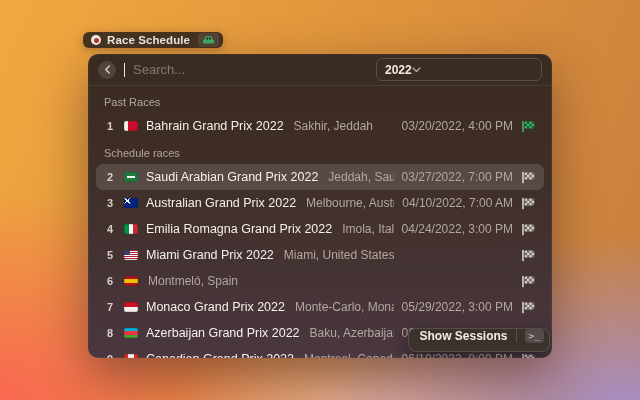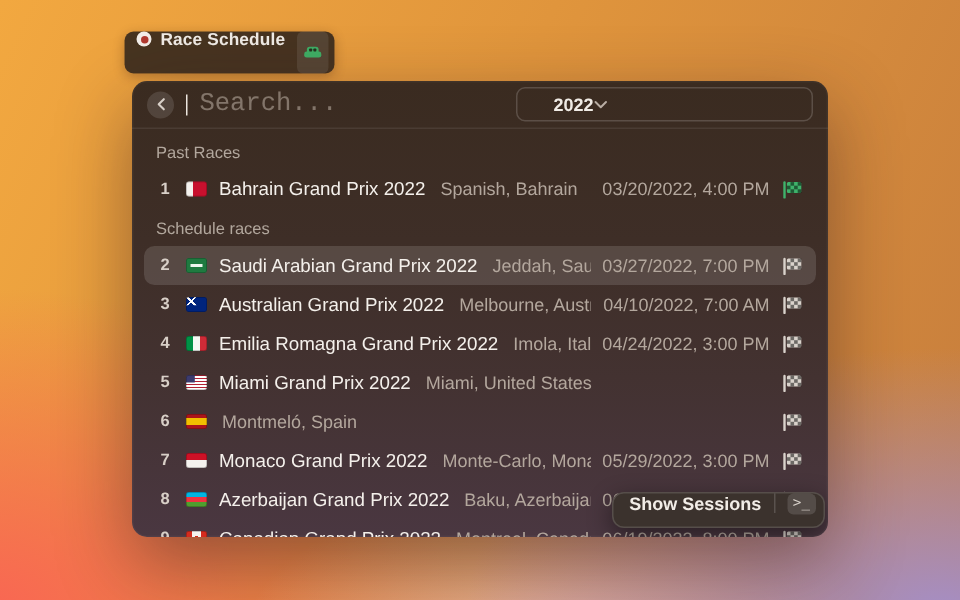--- a/index.html
+++ b/index.html
@@ -8,45 +8,45 @@
     font-family:"Liberation Sans","DejaVu Sans",sans-serif;
     background-color:#d98a3c;
     background-image:
       radial-gradient(90% 80% at 98% 102%, rgba(163,143,205,.95) 0%, rgba(163,143,205,0) 55%),
       radial-gradient(60% 50% at 58% 108%, rgba(242,196,200,.8) 0%, rgba(242,196,200,0) 55%),
       radial-gradient(85% 90% at -2% 102%, rgba(250,99,84,.97) 0%, rgba(250,99,84,0) 60%),
       linear-gradient(115deg,#f2a840 0%,#e0953c 45%,#c67d3d 100%);
   }
   
   .tab{
-    position:absolute;left:83px;top:21px;height:28px;
-    display:flex;gap:6px;padding:0 4px 0 8px;
+    position:absolute;left:83px;top:32px;height:16px;
+    display:flex;align-items:center;gap:6px;padding:0 4px 0 8px;
     background:rgba(48,36,29,.88);border-radius:6px;
     box-shadow:0 2px 8px rgba(60,25,15,.3);
   }
   .rec-dot{width:10px;height:10px;border-radius:50%;background:#f3eee9;display:flex;align-items:center;justify-content:center;}
   .rec-dot i{width:5px;height:5px;border-radius:50%;background:#b13a30;display:block;}
   .tab-label{font-size:11.5px;font-weight:700;color:#f0ebe5;letter-spacing:.1px;}
   .car-chip{display:flex;align-items:center;justify-content:center;background:rgba(255,255,255,.09);border-radius:4px;padding:2px 4px;margin-left:2px;}
   
   .window{
     position:absolute;left:88px;top:54px;width:464px;height:304px;
     border-radius:10px;overflow:hidden;
     background:linear-gradient(180deg,#3a2b20 0%,#3e2e27 35%,#433231 65%,#4a3741 100%);
     box-shadow:0 18px 50px rgba(45,20,30,.45), inset 0 0 0 1px rgba(255,255,255,.04);
   }
   .searchbar{height:31px;display:flex;align-items:center;gap:8px;padding:0 10px;}
   .back-btn{width:18px;height:18px;border-radius:50%;background:rgba(255,255,255,.12);
     display:flex;align-items:center;justify-content:center;flex:none;cursor:default;}
   .caret{width:1px;height:14px;background:#ece5de;flex:none;}
   .search-input{flex:1;min-width:0;background:transparent;border:none;outline:none;
-    color:#f0ece6;font-size:17px;font-family:Liberation Mono, monospace;padding:0;}
+    color:#f0ece6;font-size:13px;font-family:Liberation Sans, sans-serif;padding:0;}
   .search-input::placeholder{color:rgba(232,220,208,.42);}
   .dropdown{width:148px;height:21px;flex:none;border:1px solid rgba(255,255,255,.17);border-radius:6px;
-    display:flex;align-items:center;padding:0 24px;cursor:default;}
+    display:flex;align-items:center;padding:0 8px;cursor:default;}
   .dropdown-label{font-size:12px;font-weight:700;color:#f0ebe5;}
   .hdivider{height:1px;background:rgba(255,255,255,.08);}
   
   .list{padding:2px 8px 0;}
   .section-title{padding:8px 8px 4px;font-size:11px;line-height:13px;color:#b2a79d;}
   .row{height:26px;display:flex;align-items:center;gap:8px;padding:0 8px;border-radius:7px;}
   .row.selected{background:rgba(255,255,255,.13);}
   .num{width:12px;text-align:center;color:#d8cfc7;font-weight:700;font-size:11px;flex:none;}
   .flag{width:14px;height:10px;border-radius:2px;flex:none;box-shadow:inset 0 0 0 .5px rgba(0,0,0,.28);background-repeat:no-repeat;}
   .name{color:#f4f0eb;font-weight:400;font-size:12.5px;white-space:nowrap;}
@@ -110,21 +110,21 @@
     </div>
   </div>
   <div class="hdivider"></div>
 
   <div class="list" id="race-list">
       <div class="section-title">Past Races</div>
       <div class="row">
         <span class="num">1</span>
         <span class="flag flag-bh"></span>
         <span class="name">Bahrain Grand Prix 2022</span>
-        <span class="loc">Spanish, Bahrain</span>
+        <span class="loc">Sakhir, Jeddah</span>
         <span class="date">03/20/2022, 4:00 PM</span>
         <span class="chk">
           <svg width="15" height="13" viewBox="0 0 15 13">
             <rect x="1.2" y="0.8" width="1.6" height="11.6" rx="0.8" fill="#3fb26b"></rect>
             <rect x="3.6" y="1.4" width="9.6" height="7.2" rx="1" fill="#3fb26b"></rect>
             <rect x="6" y="1.4" width="2.4" height="2.4" fill="rgba(0,0,0,0.5)"></rect>
             <rect x="10.799999999999999" y="1.4" width="2.4" height="2.4" fill="rgba(0,0,0,0.5)"></rect>
             <rect x="3.6" y="3.8" width="2.4" height="2.4" fill="rgba(0,0,0,0.5)"></rect>
             <rect x="8.4" y="3.8" width="2.4" height="2.4" fill="rgba(0,0,0,0.5)"></rect>
             <rect x="6" y="6.199999999999999" width="2.4" height="2.4" fill="rgba(0,0,0,0.5)"></rect>

